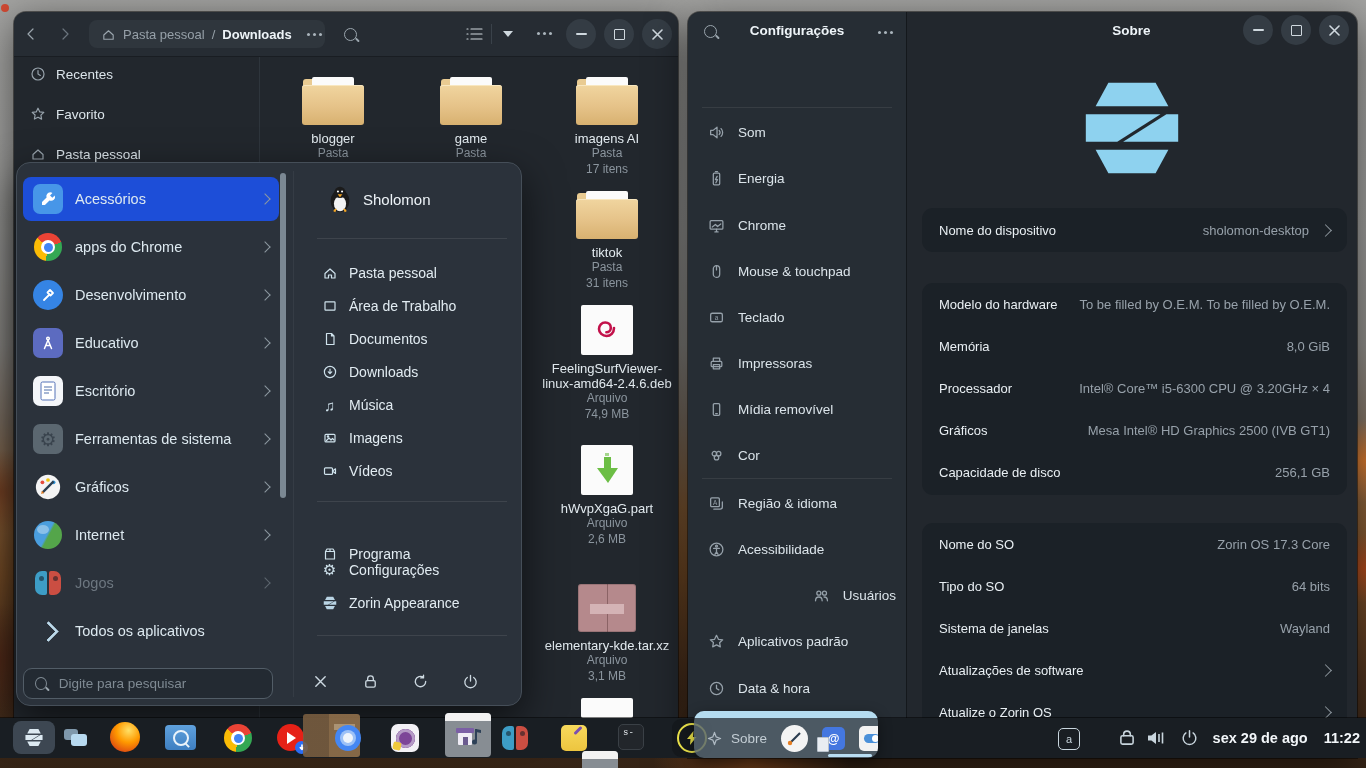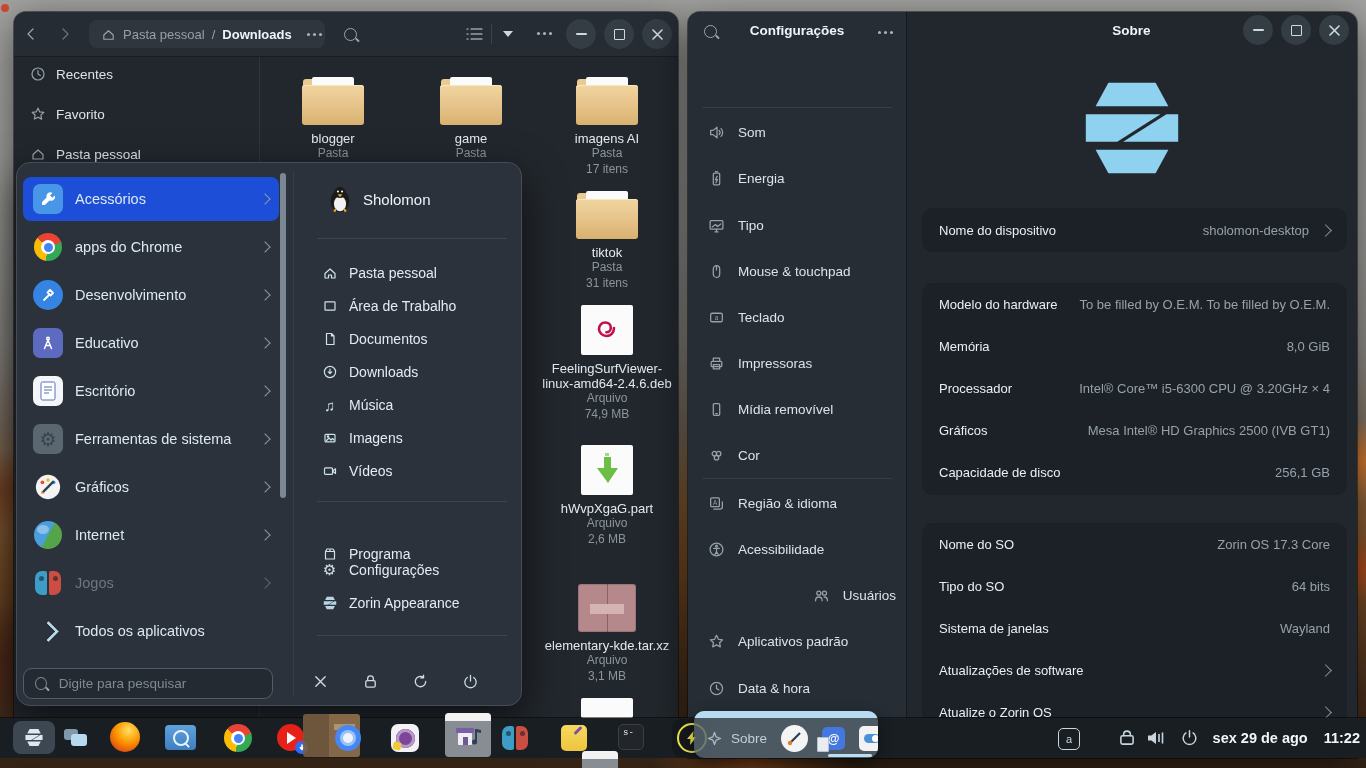--- a/index.html
+++ b/index.html
@@ -319,21 +319,21 @@
           </span>
         <span>Energia</span>
       </div>
       <div class="st-row" style="top:193px;">
         <span class="ic">
             <svg class="si" width="17" height="17" viewBox="0 0 16 16">
               <rect x="2" y="3.5" width="12" height="8" rx="1"></rect>
               <path d="M6.5 14h3M8 11.5V14M4 9.5l3-2.5 2 2 3-2.5"></path>
             </svg>
           </span>
-        <span>Tipo</span>
+        <span>Chrome</span>
       </div>
       <div class="st-row" style="top:239px;">
         <span class="ic">
             <svg class="si" width="17" height="17" viewBox="0 0 16 16">
               <rect x="5" y="2.5" width="6" height="11" rx="3"></rect>
               <path d="M8 2.5v4"></path>
             </svg>
           </span>
         <span>Mouse &amp; touchpad</span>
       </div>

